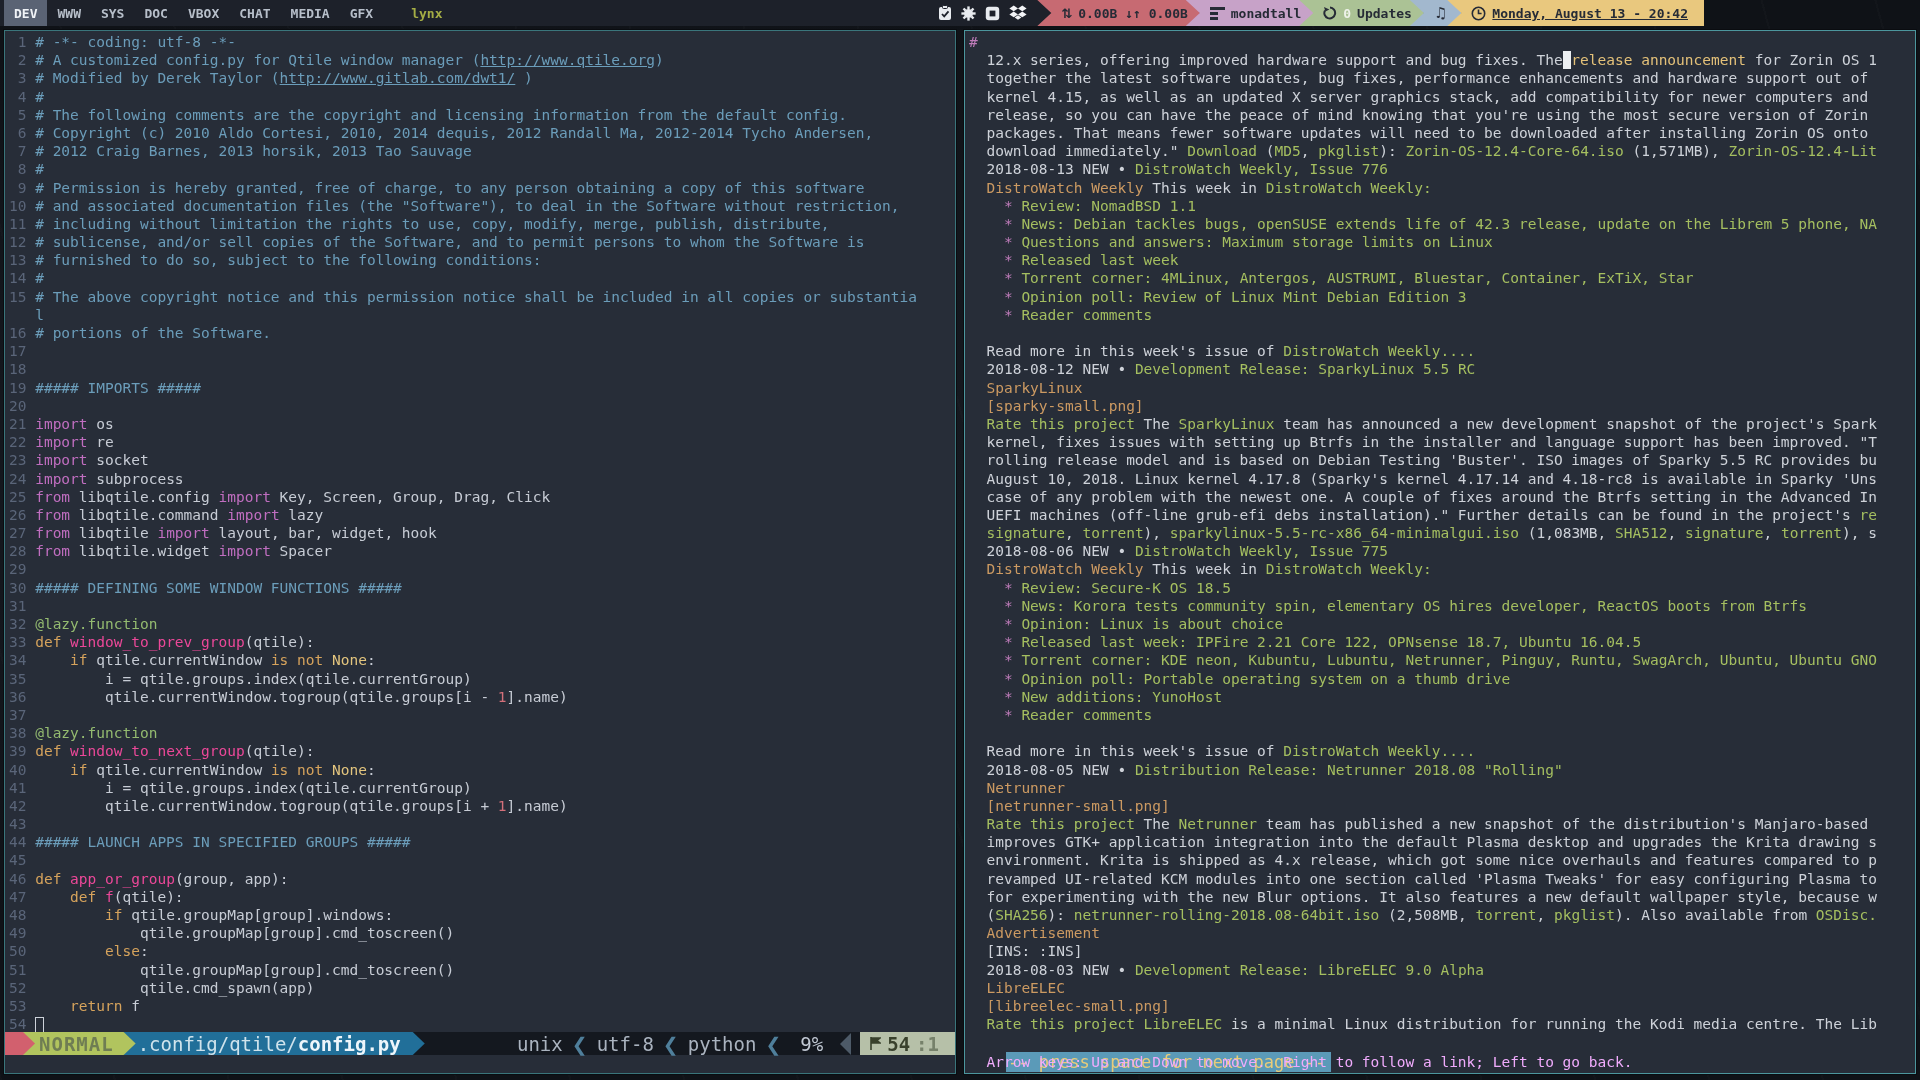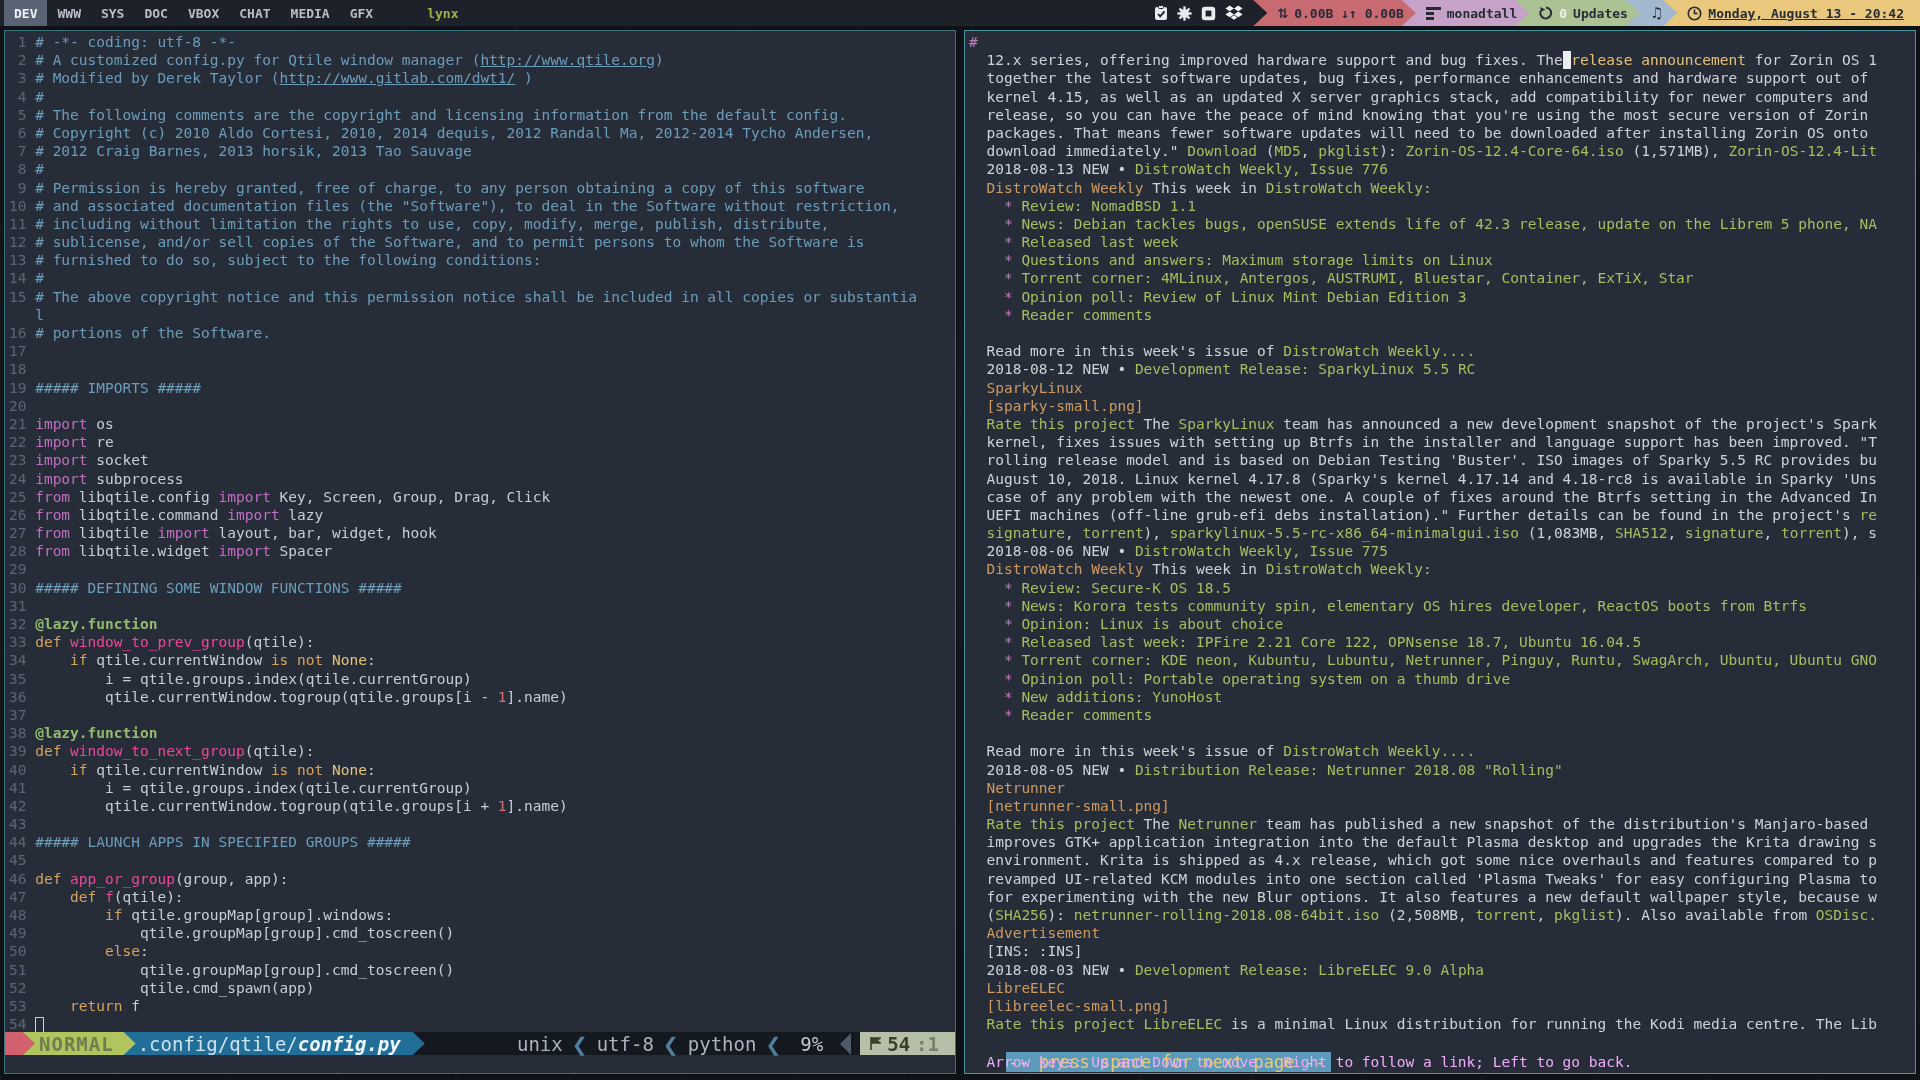--- a/index.html
+++ b/index.html
@@ -5,22 +5,22 @@
   * { margin:0; padding:0; box-sizing:border-box; }
   html,body { width:1920px; height:1080px; overflow:hidden; }
   body {
     font-family:"DejaVu Sans Mono", monospace;
     background:
       radial-gradient(ellipse at 30% 45%, rgba(44,52,66,.30), transparent 60%),
       repeating-linear-gradient(75deg, rgba(255,255,255,0.014) 0 2px, transparent 2px 110px),
       #0f1217;
   }
   
-  .topbar { position:absolute; top:0; left:0; width:1920px; height:26px;
-    background:#1d212a; display:flex; align-items:stretch; font-size:13px; font-weight:bold;gap:16px; }
+  .topbar { position:absolute; top:0; left:0; width:1704px; height:26px;
+    background:#1d212a; display:flex; align-items:stretch; font-size:13px; font-weight:bold; }
   .ws-list { display:flex; align-items:stretch; padding-left:4px; }
   .ws { display:flex; align-items:center; padding:0 10px; color:#b7bfca; cursor:default; }
   .ws.active { background:#5a6374; color:#f0f3f7; }
   .win-label { display:flex; align-items:center; margin-left:28px; color:#a4ad45; font-weight:bold; }
   .bar-right { margin-left:auto; display:flex; align-items:stretch; }
   .tray { display:flex; align-items:center; gap:9px; padding:0 10px 0 6px; }
   .tray svg { display:block; }
   .seg { position:relative; display:flex; align-items:center; height:26px;
     padding:0 12px 0 24px; margin-left:-14px; color:#262b36; gap:6px;
     clip-path:polygon(0 0, 14px 50%, 0 100%, 100% 100%, 100% 0); }
@@ -41,39 +41,39 @@
     background:#272d38; overflow:hidden; box-shadow:0 0 0 1px #0a0c10; }
   #vim-window  { left:4px;  border:1px solid #3a757b;padding-left:20px; }
   #lynx-window { left:964px; border:1px solid #4c969d; }
   .rows { position:absolute; top:2px; left:0; right:0; font-size:14.5px; line-height:18.2px; }
   .crow, .brow { white-space:pre; height:18.2px; overflow:hidden; padding-left:4px; }
   .crow .ln { display:inline-block; width:2ch; text-align:right; margin-right:1ch; color:#5a6579; }
   
   .c-txt { color:#c7ccd5; } .c-com { color:#6b9dba; }
   .c-url { color:#6b9dba; text-decoration:underline; }
   .c-kw  { color:#c06ec0; } .c-kw2 { color:#d6a35c; } .c-defk{ color:#d6a35c; }
-  .c-const{ color:#e3c57e; } .c-fn { color:#ec4899; } .c-dec { color:#94bb70;font-weight:bold; }
+  .c-const{ color:#e3c57e; } .c-fn { color:#ec4899; } .c-dec { color:#94bb70; }
   .c-num { color:#d4707a; }
   .c-curh{ display:inline-block; width:1ch; height:16px; outline:1px solid #cdd2da; outline-offset:-1px; vertical-align:-2px; }
   
   .b-w { color:#ced2d9; } .b-g { color:#a5bf60; } .b-o { color:#cc9a62; }
   .b-y { color:#e4c179; } .b-p { color:#bf7cba; }
   .b-cur { display:inline-block; width:1ch; background:#eceff2; }
   .lynx-status { position:absolute; left:0; bottom:20.4px; height:18.2px; font-size:17px; line-height:18.2px; white-space:pre; }
   .lynx-status span { background:#5b9ab8; color:#e8cc7a; padding:0 6px 0 2px; }
   .lynx-help { position:absolute; left:0; bottom:2px; height:18.2px; font-size:14.5px; line-height:18.2px; white-space:pre; color:#f0abfc; padding-left:4px; }
   
   .statusline { position:absolute; left:0; right:0; bottom:18px; height:23px;
     background:#14181f; display:flex; align-items:stretch; font-size:19px; font-weight:bold; }
   .slseg { display:flex; align-items:center; margin-right:-12px;
     clip-path:polygon(0 0, calc(100% - 12px) 0, 100% 50%, calc(100% - 12px) 100%, 0 100%); }
   .sl-red  { width:30px; background:#d2606e; z-index:3; }
   .sl-mode { background:#b1c45e; color:#6f7d53; padding:0 22px 0 16px; z-index:2; letter-spacing:1px; }
   .sl-path { background:#216f99; padding:0 24px 0 14px; z-index:1; color:#cfe3ec; font-weight:normal; }
-  .sl-path b { color:#eef6fb; font-weight:bold;font-style:italic; }
+  .sl-path b { color:#eef6fb; font-weight:bold; }
   .sl-right { margin-left:auto; display:flex; align-items:center; color:#aab3bf; font-weight:normal; gap:9px; padding-right:0; }
   .sl-sep { color:#4f7f9b; font-family:"DejaVu Sans","DejaVu Sans Mono",sans-serif; }
   .sl-pct { margin-left:10px; color:#c2c9d4; }
   .sl-tri { width:0; height:0; border-top:11.5px solid transparent; border-bottom:11.5px solid transparent;
     border-right:11px solid #4d5a68; margin-left:8px; }
   .sl-pos { display:flex; align-items:center; gap:6px; background:#b6c0a8; color:#39412c;
     padding:0 16px 0 10px; height:100%; font-weight:bold; }
   .sl-pos .dim { color:#76816a; }
 </style>
 </head>
@@ -257,22 +257,22 @@
       <div class="brow"><span class="b-w">  12.x series, offering improved hardware support and bug fixes. The</span><span class="b-cur"> </span><span class="b-y">release announcement</span><span class="b-w"> for Zorin OS 1</span></div>
       <div class="brow"><span class="b-w">  together the latest software updates, bug fixes, performance enhancements and hardware support out of</span></div>
       <div class="brow"><span class="b-w">  kernel 4.15, as well as an updated X server graphics stack, add compatibility for newer computers and</span></div>
       <div class="brow"><span class="b-w">  release, so you can have the peace of mind knowing that you're using the most secure version of Zorin</span></div>
       <div class="brow"><span class="b-w">  packages. That means fewer software updates will need to be downloaded after installing Zorin OS onto</span></div>
       <div class="brow"><span class="b-w">  download immediately." </span><span class="b-g">Download</span><span class="b-w"> (</span><span class="b-g">MD5</span><span class="b-w">, </span><span class="b-g">pkglist</span><span class="b-w">): </span><span class="b-g">Zorin-OS-12.4-Core-64.iso</span><span class="b-w"> (1,571MB), </span><span class="b-g">Zorin-OS-12.4-Lit</span></div>
       <div class="brow"><span class="b-w">  2018-08-13 NEW • </span><span class="b-g">DistroWatch Weekly, Issue 776</span></div>
       <div class="brow"><span class="b-o">  DistroWatch Weekly</span><span class="b-w"> This week in </span><span class="b-g">DistroWatch Weekly:</span></div>
       <div class="brow"><span class="b-w">    </span><span class="b-p">*</span><span class="b-g"> Review: NomadBSD 1.1</span></div>
       <div class="brow"><span class="b-w">    </span><span class="b-p">*</span><span class="b-g"> News: Debian tackles bugs, openSUSE extends life of 42.3 release, update on the Librem 5 phone, NA</span></div>
+      <div class="brow"><span class="b-w">    </span><span class="b-p">*</span><span class="b-g"> Questions and answers: Maximum storage limits on Linux</span></div>
       <div class="brow"><span class="b-w">    </span><span class="b-p">*</span><span class="b-g"> Released last week</span></div>
-      <div class="brow"><span class="b-w">    </span><span class="b-p">*</span><span class="b-g"> Questions and answers: Maximum storage limits on Linux</span></div>
       <div class="brow"><span class="b-w">    </span><span class="b-p">*</span><span class="b-g"> Torrent corner: 4MLinux, Antergos, AUSTRUMI, Bluestar, Container, ExTiX, Star</span></div>
       <div class="brow"><span class="b-w">    </span><span class="b-p">*</span><span class="b-g"> Opinion poll: Review of Linux Mint Debian Edition 3</span></div>
       <div class="brow"><span class="b-w">    </span><span class="b-p">*</span><span class="b-g"> Reader comments</span></div>
       <div class="brow"></div>
       <div class="brow"><span class="b-w">  Read more in this week's issue of </span><span class="b-g">DistroWatch Weekly....</span></div>
       <div class="brow"><span class="b-w">  2018-08-12 NEW • </span><span class="b-g">Development Release: SparkyLinux 5.5 RC</span></div>
       <div class="brow"><span class="b-o">  SparkyLinux</span></div>
       <div class="brow"><span class="b-o">  [sparky-small.png]</span></div>
       <div class="brow"><span class="b-g">  Rate this project</span><span class="b-w"> The </span><span class="b-g">SparkyLinux</span><span class="b-w"> team has announced a new development snapshot of the project's Spark</span></div>
       <div class="brow"><span class="b-w">  kernel, fixes issues with setting up Btrfs in the installer and language support has been improved. "T</span></div>

